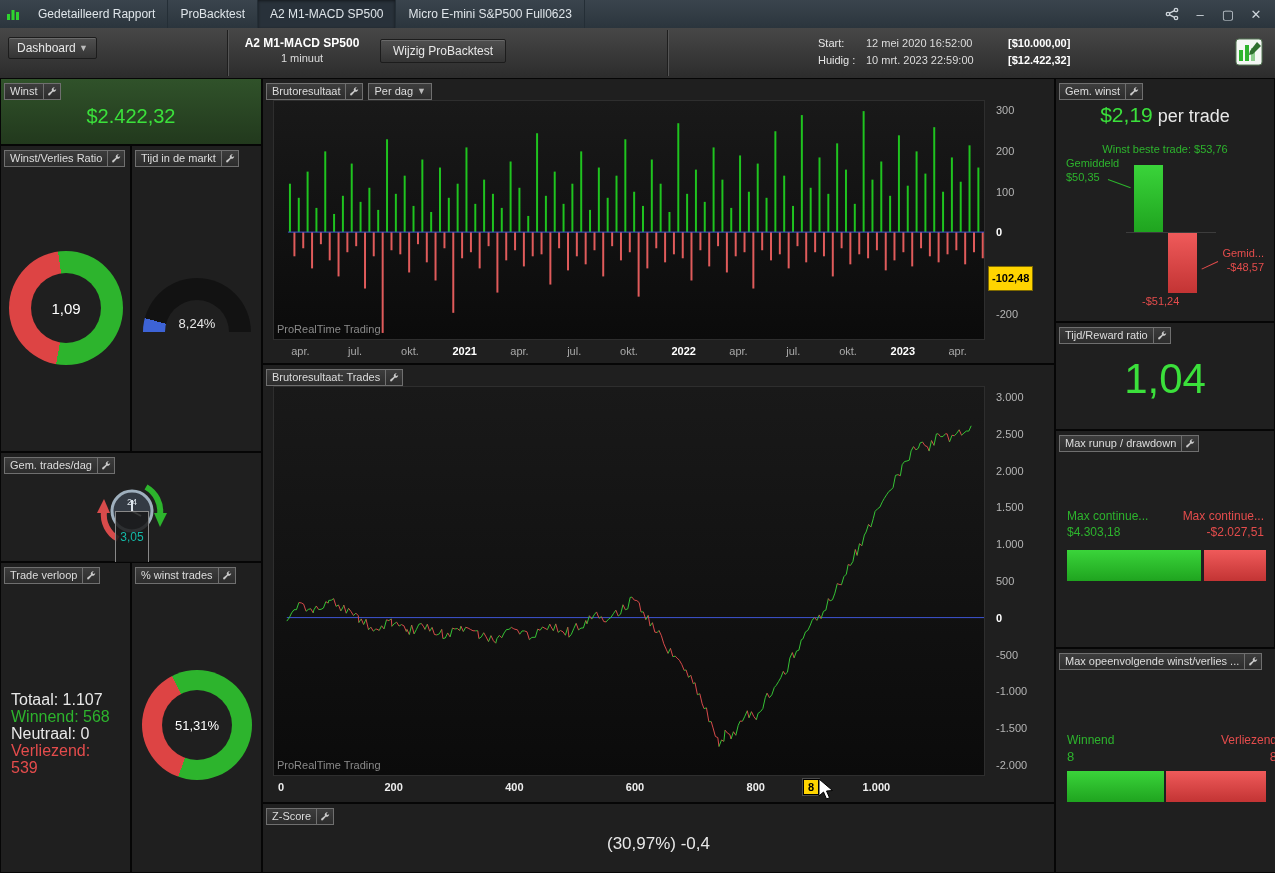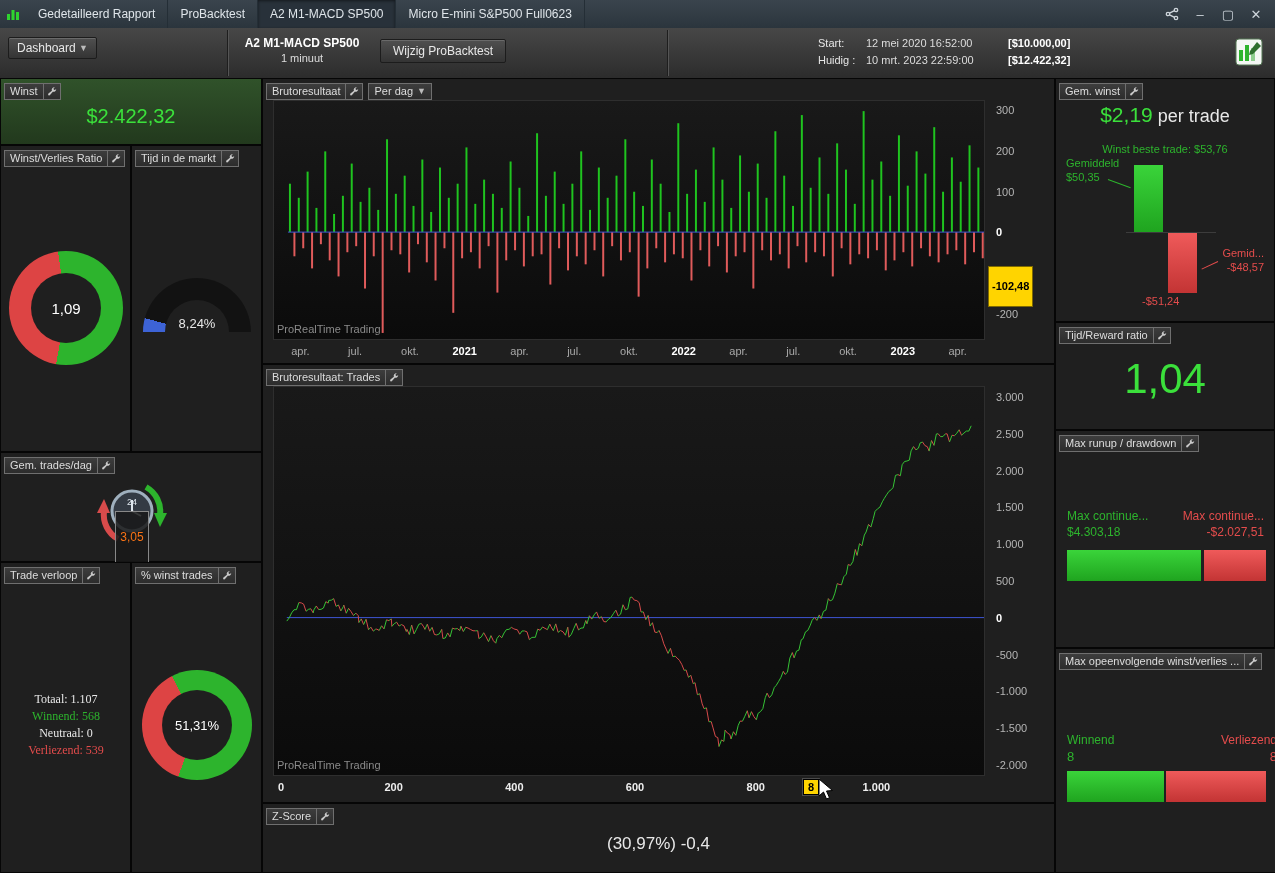--- a/index.html
+++ b/index.html
@@ -46,21 +46,21 @@
   .caret{font-size:9px;color:#bbb;}
   .abs{position:absolute;}
 
   
   .plot{position:absolute;background:linear-gradient(180deg,#191919,#0b0b0b);border:1px solid #2e2e2e;box-sizing:border-box;overflow:hidden;padding-left:12px;}
   .wm{position:absolute;color:#8a8a8a;font-size:11px;pointer-events:none;}
   .ystrip{position:absolute;}
   .ylab{position:absolute;left:10px;color:#b5b5b5;font-size:11px;line-height:14px;}
   .ylab.strong{color:#fff;font-weight:bold;}
   .ytag{position:absolute;left:2px;background:#ffd400;color:#000;font-size:11px;font-weight:bold;
-    line-height:15px;padding:12px 3px;border:1px solid #7e6900;}
+    line-height:15px;padding:4px 3px;border:1px solid #7e6900;}
   .xstrip-flex{position:absolute;display:flex;}
   .xcell{flex:1;text-align:center;font-size:11px;color:#a9a9a9;line-height:20px;}
   .xcell.year{color:#fff;font-weight:bold;}
   .xstrip-abs{position:absolute;}
   .xlab{position:absolute;top:4px;transform:translateX(-50%);font-size:11px;color:#eee;font-weight:bold;}
   .xtag{position:absolute;top:2px;background:#ffd400;color:#000;font-size:11px;font-weight:bold;
     line-height:14px;padding:0 4px;border:1px solid #000;box-shadow:0 0 0 1px #fff3;}
 
   
   .donut{position:absolute;border-radius:50%;}
@@ -223,36 +223,36 @@
         <polygon points="60,38 73,38 66,52" fill="#2db42d"></polygon>
         <path d="M24 64 A28 28 0 0 1 10 36" stroke="#d84b4b" stroke-width="6" fill="none"></path>
         <polygon points="16,38 3,38 10,24" fill="#d84b4b"></polygon>
         <circle cx="38" cy="36" r="20" fill="#343b44" stroke="#9fb0be" stroke-width="3"></circle>
         <text x="38" y="30" font-size="9" fill="#dfe7ee" text-anchor="middle">24</text>
         <line x1="38" y1="36" x2="38" y2="25" stroke="#dfe7ee" stroke-width="2"></line>
         <line x1="38" y1="36" x2="47" y2="41" stroke="#dfe7ee" stroke-width="2"></line>
       </svg>
     </div>
     <div class="abs center" style="left:103px;top:74px;width:56px;">
-      <span style="background:rgba(25,25,25,.85);border:1px solid #888;color:#f97316;font-size:12px;padding:18px 4px;">3,05</span>
+      <span style="background:rgba(25,25,25,.85);border:1px solid #888;color:#14b8a6;font-size:12px;padding:18px 4px;">3,05</span>
     </div>
   </div>
 
   <div class="panel" style="left:0;top:562px;width:131px;height:311px;">
     <div class="phead">
       <div class="ptag">
         <span class="ptag-label">Trade verloop</span>
         <span class="ptag-btn">
             <svg width="10" height="10" viewBox="0 0 12 12">
               <path fill="#c9c9c9" d="M11 3.6A3.1 3.1 0 0 1 7 6.8L3.6 10.9a1.3 1.3 0 1 1-1.9-1.8L5.9 5.8A3.1 3.1 0 0 1 9.4 1.5L7.8 3.1l.4 1.3 1.3.4z"></path>
             </svg>
           </span>
       </div>
     </div>
-    <div class="abs" style="left:10px;top:128px;width:110px;text-align:center;font-size:12px;line-height:17px;font-family:Liberation Serif, serif;">
+    <div class="abs" style="left:10px;top:128px;width:110px;text-align:left;font-size:16px;line-height:17px;">
       <div class="white"><span>Totaal:</span> <span>1.107</span></div>
       <div class="green"><span>Winnend:</span> <span>568</span></div>
       <div class="white"><span>Neutraal:</span> <span>0</span></div>
       <div class="red"><span>Verliezend:</span> <span>539</span></div>
     </div>
   </div>
 
   <div class="panel" style="left:131px;top:562px;width:131px;height:311px;">
     <div class="phead">
       <div class="ptag">

